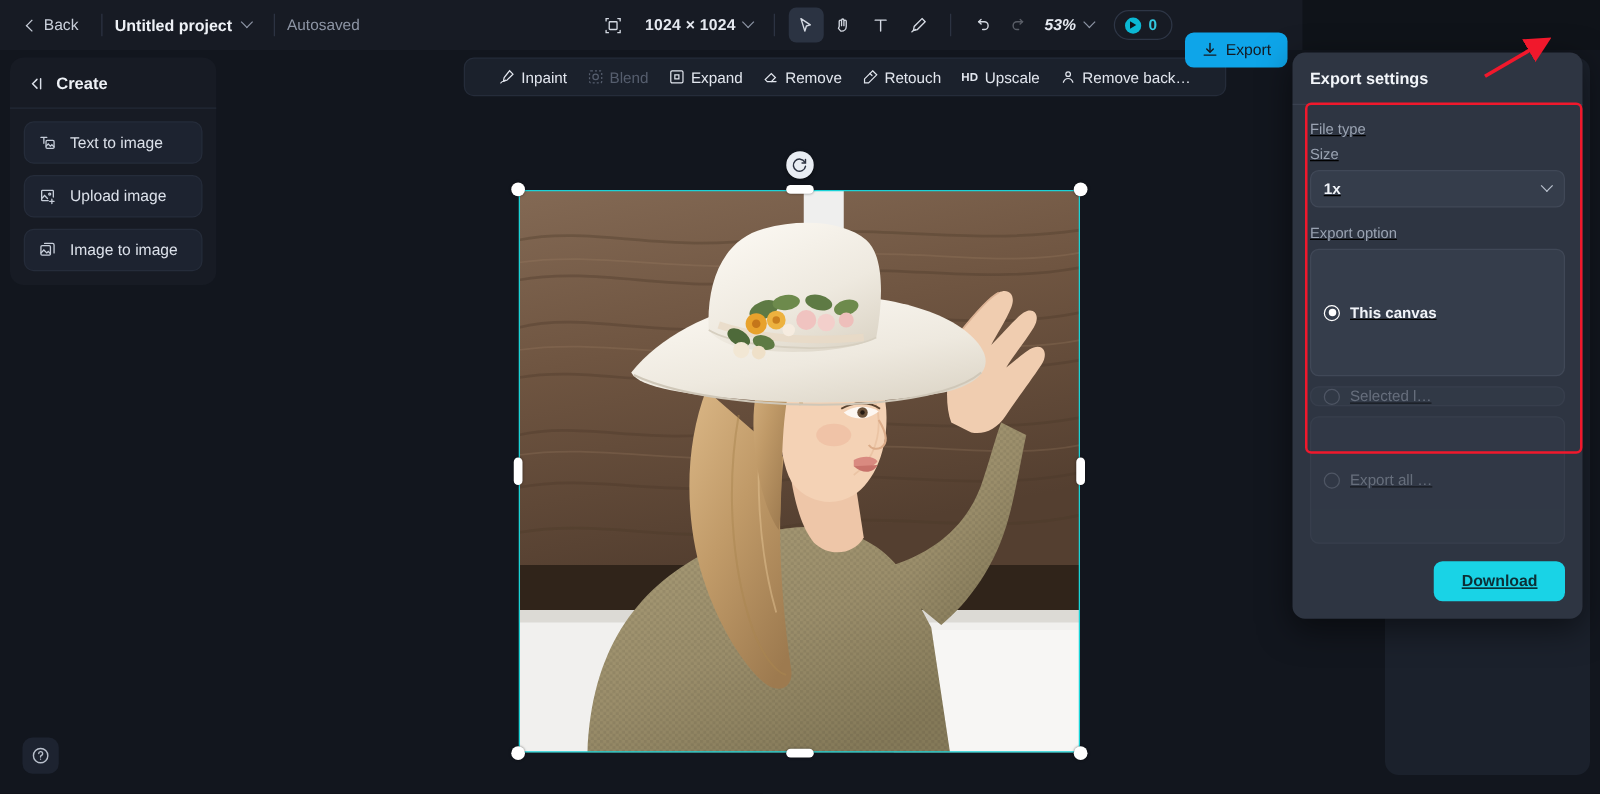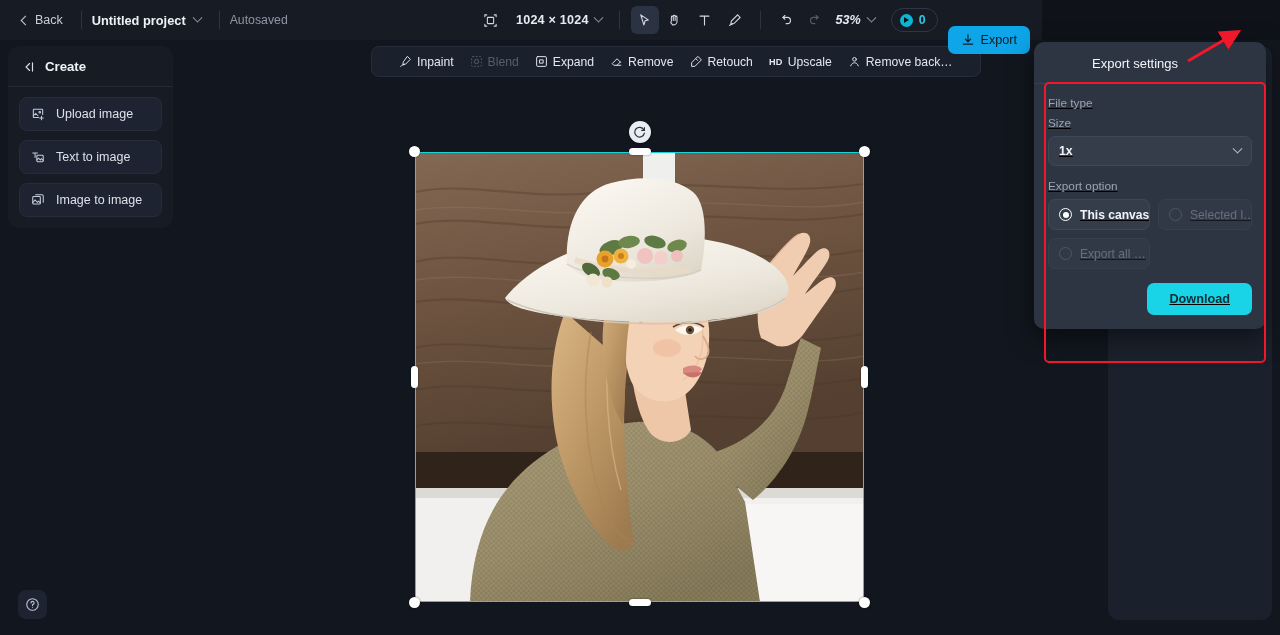--- a/index.html
+++ b/index.html
@@ -157,32 +157,32 @@
   .export-pop {
     position: absolute; right: 14px; top: 42px; width: 232px;
     background: #2e3542; border-radius: 10px; z-index: 60;
     box-shadow: 0 8px 26px rgba(0,0,0,.5);
     overflow: hidden;
   }
   .pop-head {
     padding: 12px 14px 11px 14px;
     border-bottom: 1px solid #3a4150;
   }
-  .pop-title { color: #f2f5f9; font-size: 13px; font-weight: normal; margin-left: 44px; }
+  .pop-title { color: #f2f5f9; font-size: 13px; font-weight: bold; }
   .pop-body { padding: 12px 14px 14px 14px; text-decoration: underline; }
   .field-label { color: #9aa3b2; font-size: 11.8px; margin-bottom: 6px; }
   .select {
     height: 30px; background: #353d4b; border: 1px solid #404857;
     border-radius: 7px; display: flex; align-items: center;
     justify-content: space-between; padding: 0 10px; cursor: pointer;
     margin-bottom: 13px;
   }
   .select-val { color: #f0f3f8; font-size: 12.3px; font-weight: bold; }
   .sel-caret { width: 7px; height: 7px; border-right: 1.4px solid #b9c1cd; border-bottom: 1.4px solid #b9c1cd; transform: rotate(45deg) translate(-2px,-2px); }
-  .radio-row { display: flex; gap: 8px; margin-bottom: 8px; }
+  .radio-row { display: flex; gap: 8px; margin-bottom: 8px; flex-direction: column; }
   .radio-chip {
     flex: 1; height: 31px; background: #353d4b; border: 1px solid #404857;
     border-radius: 7px; display: flex; align-items: center; gap: 8px;
     padding: 0 10px; cursor: pointer; overflow: hidden;
   }
   .radio-chip.half { flex: 0 0 102px; }
   .radio-chip.disabled { opacity: .52; cursor: default; }
   .radio-o {
     width: 13px; height: 13px; border-radius: 50%;
     border: 1.5px solid #fff; flex: 0 0 13px;
@@ -408,34 +408,34 @@
     <div class="create-head">
       <svg width="14" height="14" viewBox="0 0 24 24" fill="none" stroke="#dbe0e9" stroke-width="2" stroke-linecap="round">
         <path d="M13 6l-6 6 6 6"></path>
           <path d="M18 5v14"></path>
       </svg>
       <span class="create-title">Create</span>
     </div>
     <div class="create-list">
       <div class="create-item">
         <svg width="14" height="14" viewBox="0 0 24 24" fill="none" stroke="#c6cdd9" stroke-width="1.8" stroke-linecap="round">
+          <path d="M3 5h8M7 5v8"></path>
+          <rect x="10" y="9" width="11" height="11" rx="1.6"></rect>
+          <path d="M10 17l3-3 3 3 2-2 3 3"></path>
+        </svg>
+        <span>Text to image</span>
+      </div>
+      <div class="create-item">
+        <svg width="14" height="14" viewBox="0 0 24 24" fill="none" stroke="#c6cdd9" stroke-width="1.8" stroke-linecap="round">
           <path d="M20 13V5a1 1 0 0 0-1-1H5a1 1 0 0 0-1 1v12a1 1 0 0 0 1 1h8"></path>
           <path d="M4 15l4-4 4 4"></path>
             <circle cx="15" cy="9" r="1.4"></circle>
           <path d="M18 16v6M15 19h6"></path>
         </svg>
         <span>Upload image</span>
-      </div>
-      <div class="create-item">
-        <svg width="14" height="14" viewBox="0 0 24 24" fill="none" stroke="#c6cdd9" stroke-width="1.8" stroke-linecap="round">
-          <path d="M3 5h8M7 5v8"></path>
-          <rect x="10" y="9" width="11" height="11" rx="1.6"></rect>
-          <path d="M10 17l3-3 3 3 2-2 3 3"></path>
-        </svg>
-        <span>Text to image</span>
       </div>
       <div class="create-item">
         <svg width="14" height="14" viewBox="0 0 24 24" fill="none" stroke="#c6cdd9" stroke-width="1.8" stroke-linecap="round">
           <rect x="3" y="6" width="13" height="13" rx="1.6"></rect>
           <path d="M3 16l4-4 4 4 2-2 3 3"></path>
           <path d="M8 3h11a2 2 0 0 1 2 2v11"></path>
         </svg>
         <span>Image to image</span>
       </div>
     </div>

